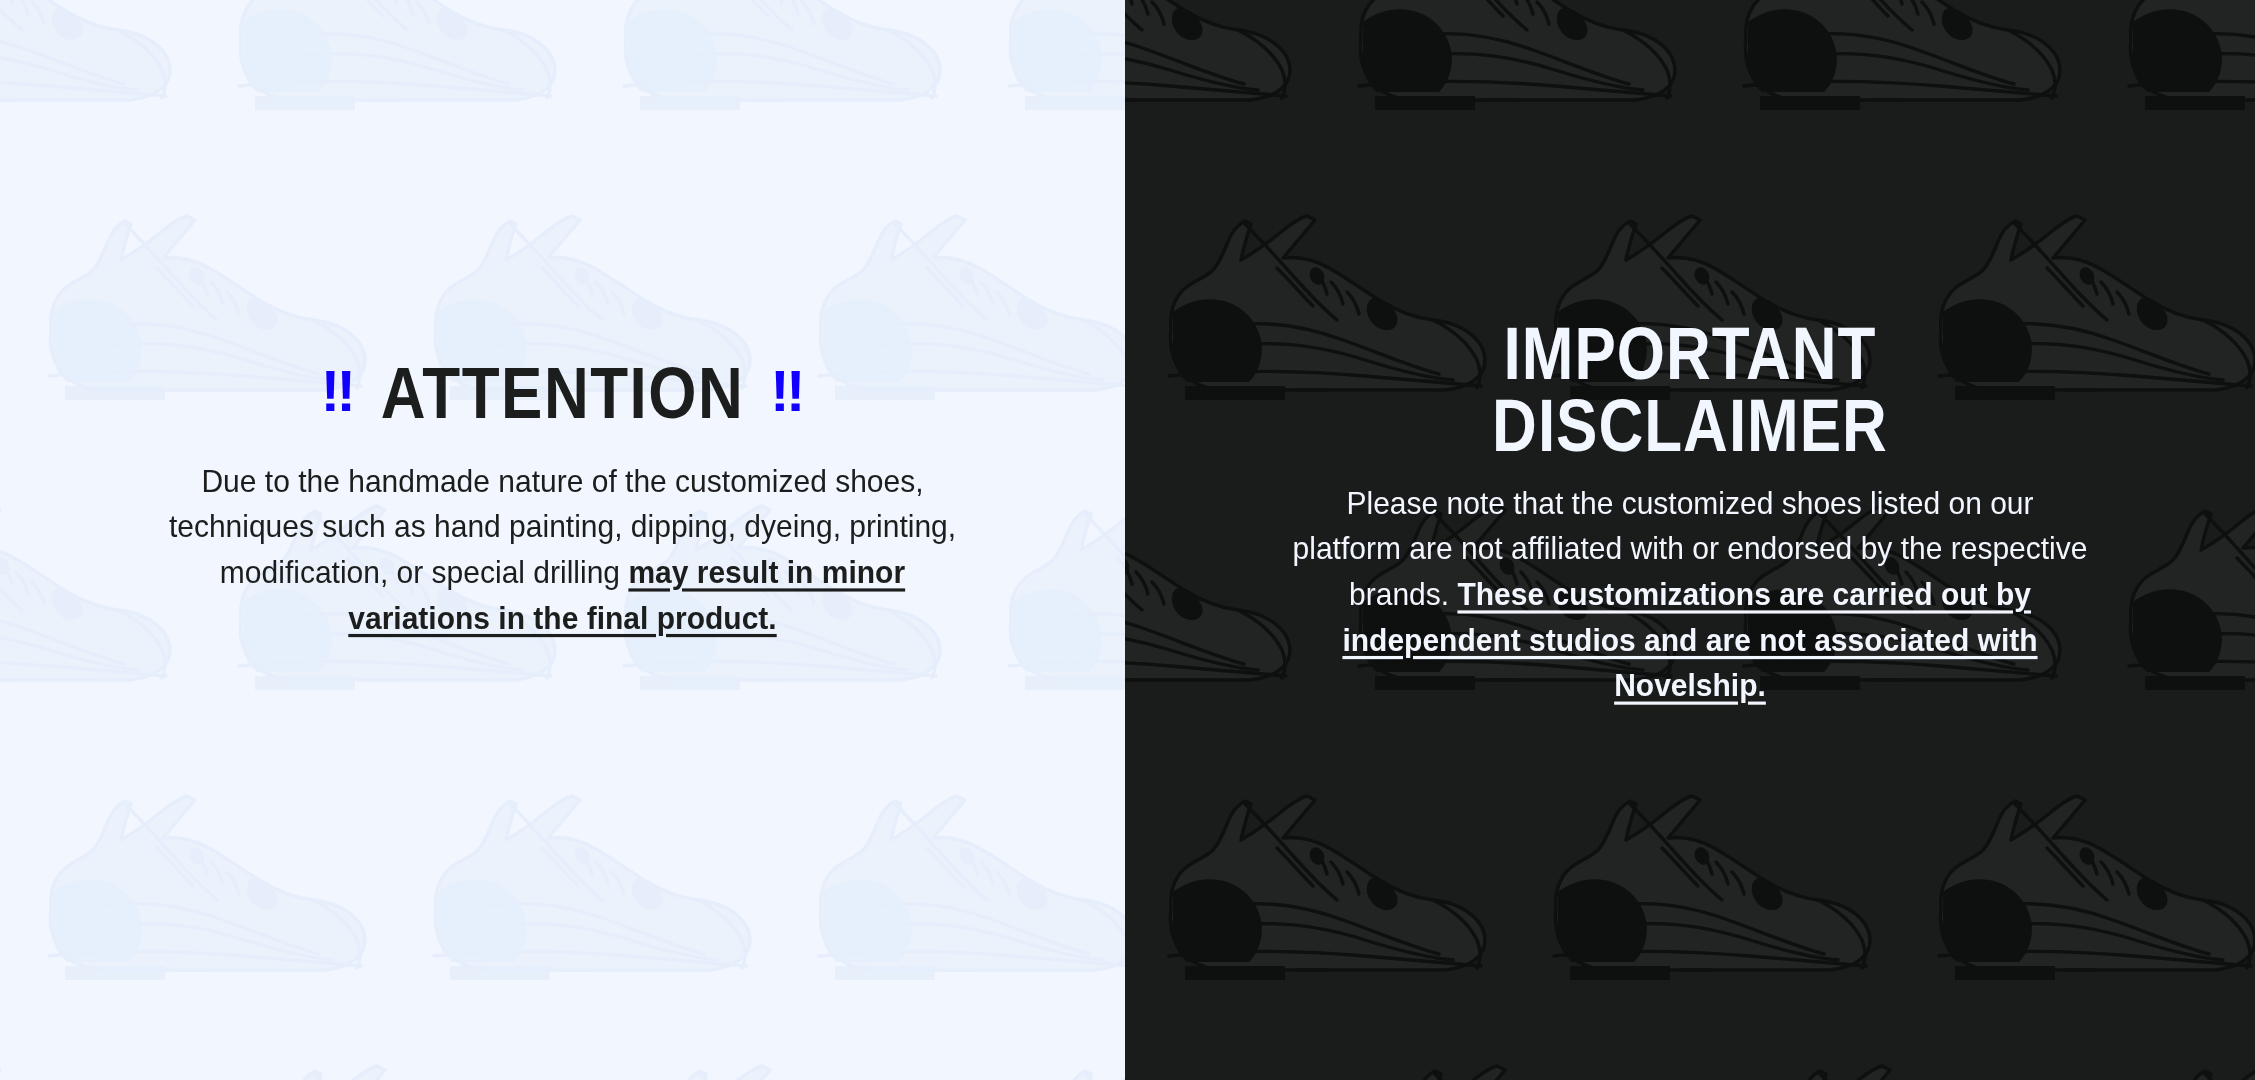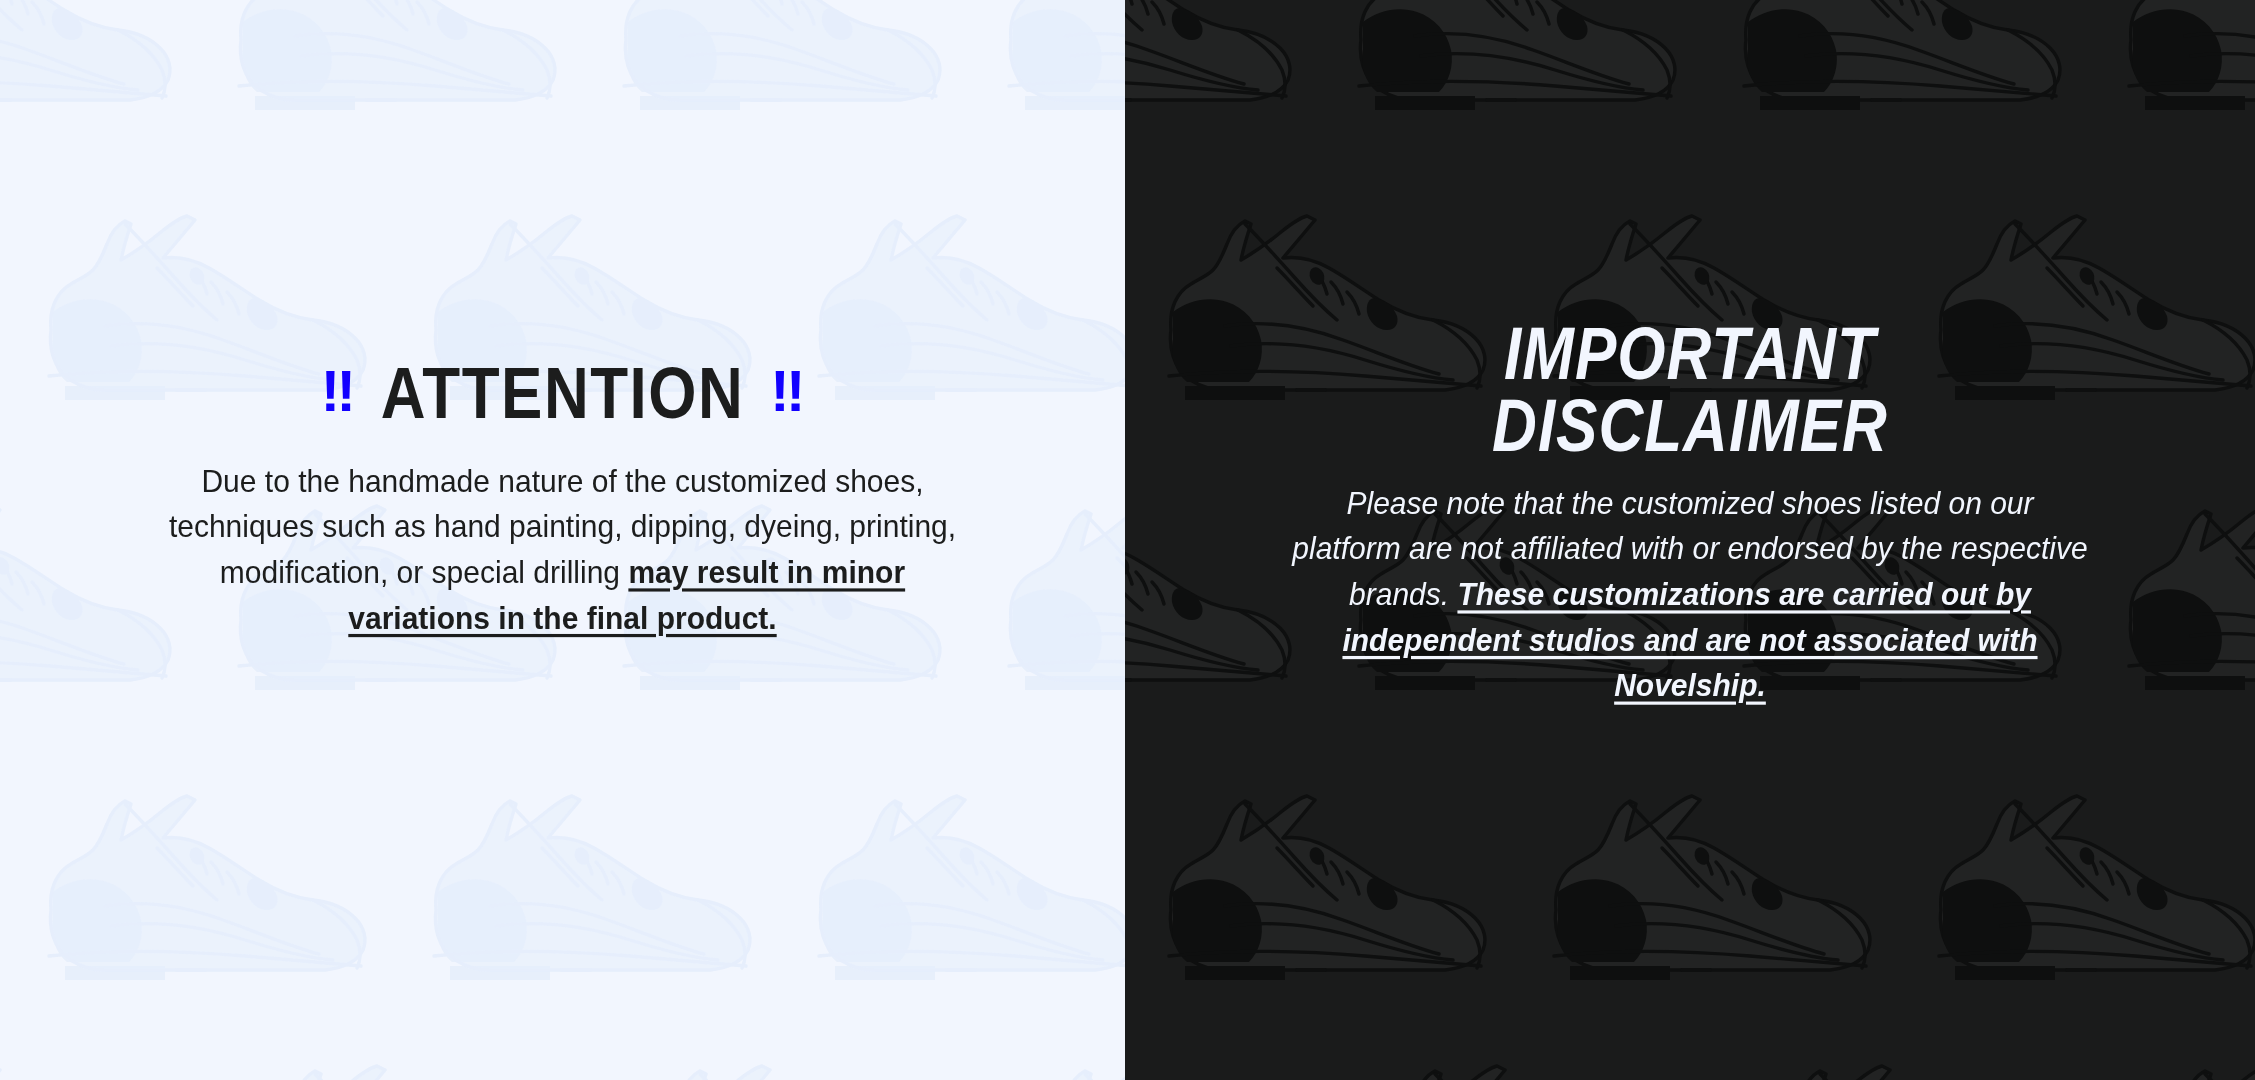--- a/index.html
+++ b/index.html
@@ -19,21 +19,21 @@
     display:flex;
   }
 
   
   .panel {
     position:relative;
     height:1080px;
     overflow:hidden;
   }
   #panel-left  { width:1125px; background:#F2F6FE; }
-  #panel-right { width:1130px; background:#1A1B1B;font-style:italic; }
+  #panel-right { width:1130px; background:#1A1B1B; }
 
   
   .pattern {
     position:absolute;
     inset:0;
     pointer-events:none;
     z-index:0;
   }
   .pattern svg { display:block; width:100%; height:100%; }
 

